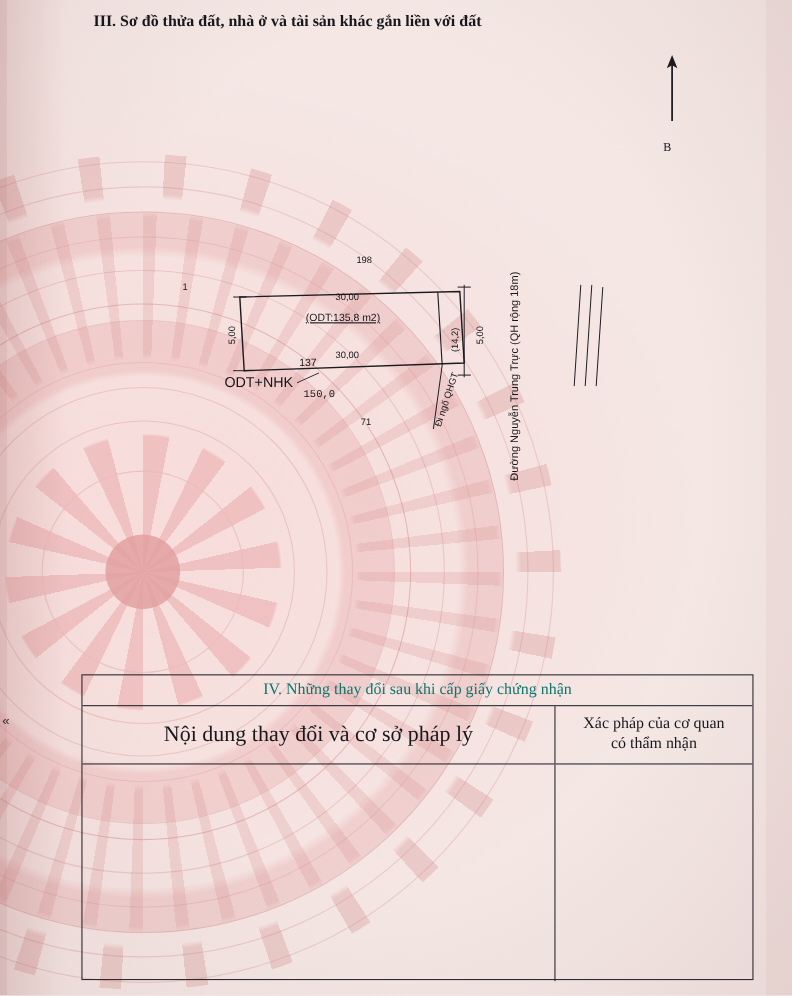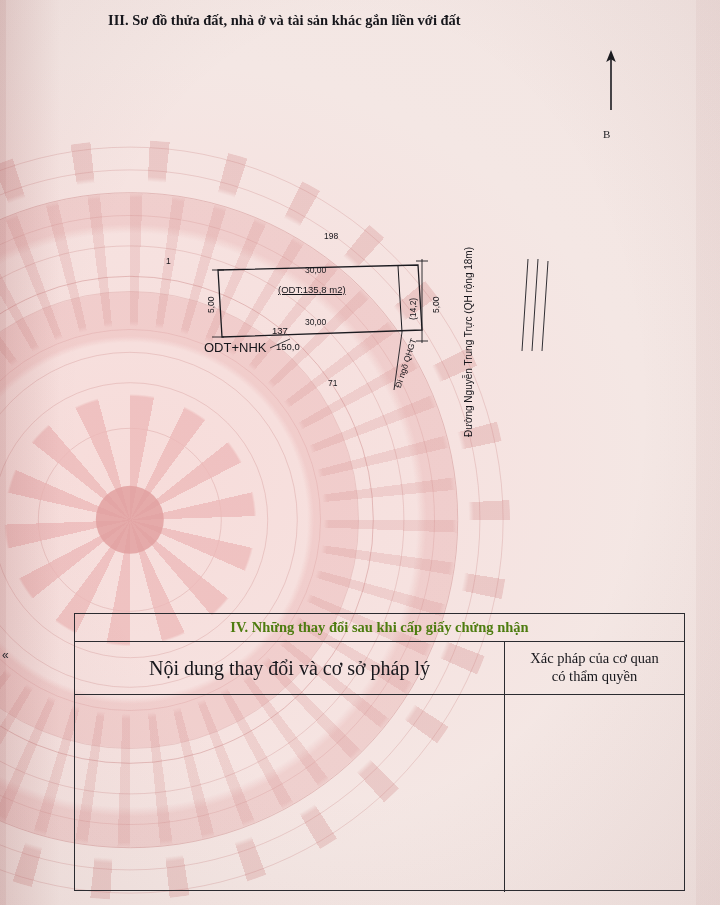--- a/index.html
+++ b/index.html
@@ -105,21 +105,21 @@
   
   #content{position:absolute;inset:0;}
 
   .section-title{
     position:absolute;
     font-weight:bold;
     font-size:14.5px;
     color:#17171c;
     white-space:nowrap;
   }
-  #heading-iii{ left:108px; top:12px; }
+  #heading-iii{ left:85px; top:12px; }
 
   
   #north{
     position:absolute;left:598px;top:50px;width:26px;height:62px;
   }
   #north .n-label{
     position:absolute;left:5px;top:78px;font-size:11px;color:#1b1b20;
   }
 
   
@@ -162,21 +162,21 @@
   
   #table-iv{
     position:absolute;left:74px;top:613px;width:611px;height:278px;
     border:1.4px solid #2b2b30;
     box-sizing:border-box;
   }
   #table-iv .row-title{
     height:27px;
     border-bottom:1.2px solid #2b2b30;
     display:flex;align-items:center;justify-content:center;
-    font-weight:bold;font-size:14.5px;color:#4d7c0f;
+    font-weight:normal;font-size:14.5px;color:#0f766e;
   }
   #table-iv .row-head{
     height:52px;
     border-bottom:1.2px solid #2b2b30;
     display:flex;
   }
   #table-iv .col-left{
     flex:0 0 430px;
     display:flex;align-items:center;justify-content:center;
     font-size:20px;color:#17171c;
@@ -275,21 +275,21 @@
     <span class="lbl t8" style="left:155px;top:50px;">30,00</span>
     <span class="lbl t8" style="left:155px;top:102px;">30,00</span>
     <span class="lbl t9" style="left:128px;top:69px;text-decoration:underline;">(ODT:135,8 m2)</span>
 
     <span class="lbl t8 rot90" style="left:56px;top:98px;">5,00</span>
     <span class="lbl t8 rot90" style="left:281px;top:98px;">5,00</span>
     <span class="lbl t8 rot90" style="left:258px;top:105px;">(14,2)</span>
 
     <span class="lbl t9" style="left:122px;top:110px;">137</span>
     <span class="lbl t10" style="left:54px;top:125px;">ODT+NHK</span>
-    <span class="lbl t9" style="left:126px;top:126px;">150,0</span>
+    <span class="lbl t9" style="left:126px;top:138px;font-family:Liberation Mono, monospace;">150,0</span>
   </div>
 
   <div id="alley-label">Đi ngõ QHGT</div>
   <div id="road-label">Đường Nguyễn Trung Trực (QH rộng 18m)</div>
 
   <div id="hatch">
     <svg width="40" height="100" viewBox="0 0 40 100">
       <line x1="8" y1="4" x2="2" y2="96" stroke="#1b1b20" stroke-width="0.9"></line>
       <line x1="18" y1="4" x2="12" y2="96" stroke="#1b1b20" stroke-width="0.9"></line>
       <line x1="28" y1="6" x2="22" y2="96" stroke="#1b1b20" stroke-width="0.9"></line>
@@ -298,21 +298,21 @@
 
   <div class="edge-mark" style="top:648px;left:2px;">«</div>
 
   <div id="table-iv">
     <div class="row-title">IV. Những thay đổi sau khi cấp giấy chứng nhận</div>
     <div class="row-head">
       <div class="col-left">Nội dung thay đổi và cơ sở pháp lý</div>
       <div class="col-right">
         <div>
           <div>Xác pháp của cơ quan</div>
-          <div>có thẩm quyền</div>
+          <div>có thẩm nhận</div>
         </div>
       </div>
     </div>
     <div class="row-body">
       <div class="body-left"></div>
       <div class="body-right"></div>
     </div>
   </div>
 
 </div>

